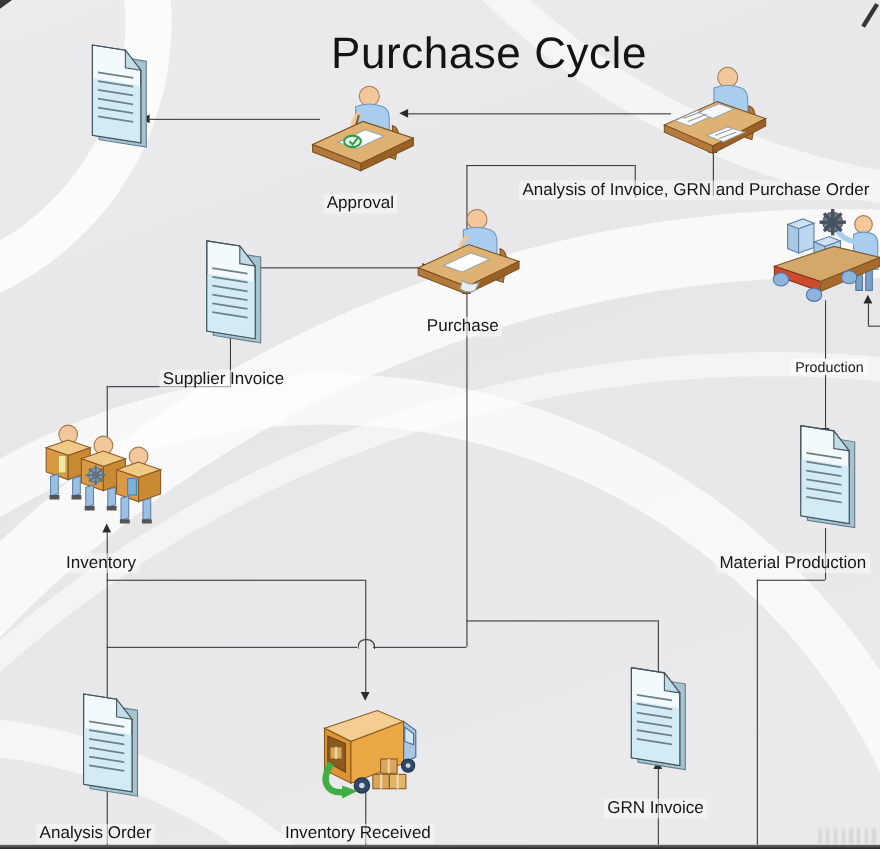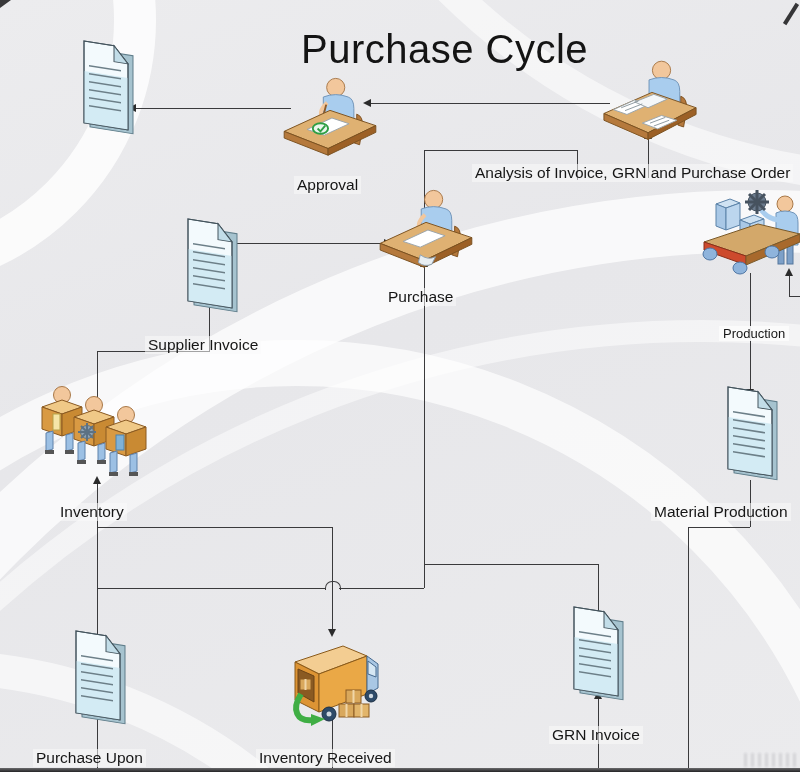--- a/index.html
+++ b/index.html
@@ -356,21 +356,21 @@
   </div>
 
   <div id="title">Purchase Cycle</div>
   <div class="lbl" style="left:294px;top:176px;">Approval</div>
   <div class="lbl" style="left:472px;top:164px;text-align:center;">Analysis of Invoice, GRN and Purchase Order</div>
   <div class="lbl" style="left:385px;top:288px;">Purchase</div>
   <div class="lbl" style="left:145px;top:336px;">Supplier Invoice</div>
   <div class="lbl" style="left:57px;top:503px;">Inventory</div>
   <div class="lbl lbl-sm" style="left:719px;top:326px;">Production</div>
   <div class="lbl" style="left:651px;top:503px;">Material Production</div>
-  <div class="lbl" style="left:33px;top:749px;">Purchase Upon</div>
+  <div class="lbl" style="left:33px;top:749px;">Analysis Order</div>
   <div class="lbl" style="left:256px;top:749px;">Inventory Received</div>
   <div class="lbl" style="left:549px;top:726px;">GRN Invoice</div>
 
   <div id="watermark"></div>
   <div id="corner-mark-tl"></div>
   <div id="corner-mark-tr"></div>
   <div id="bottom-bar"></div>
 </div>
 
 </body></html>

